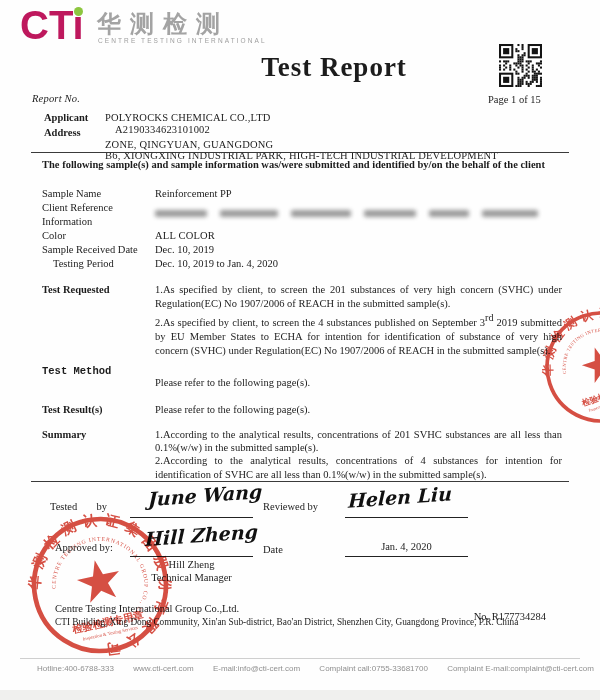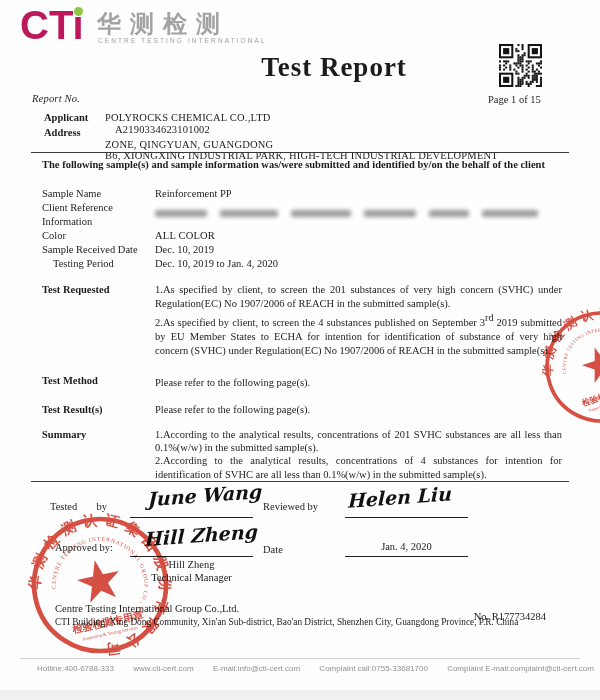--- a/index.html
+++ b/index.html
@@ -220,21 +220,21 @@
 
   <div class="abs t" style="left:42px;top:257px;margin-left:11px;">Testing Period</div>
   <div class="abs t" style="left:155px;top:257px;">Dec. 10, 2019 to Jan. 4, 2020</div>
 
   <div class="abs t b" style="left:42px;top:283px;">Test Requested</div>
   <div class="abs t just" style="left:155px;top:283px;width:407px;line-height:14.2px;">
     <span>1.As specified by client, to screen the 201 substances of very high concern (SVHC) under Regulation(EC) No 1907/2006 of REACH in the submitted sample(s).</span><br>
     <span>2.As specified by client, to screen the 4 substances published on September 3</span><sup style="font-size:10px;">rd</sup><span> 2019 submitted by EU Member States to ECHA for intention for identification of substance of very high concern (SVHC) under Regulation(EC) No 1907/2006 of REACH in the submitted sample(s).</span>
   </div>
 
-  <div class="abs t b" style="left:42px;top:374px;">Test Method</div>
+  <div class="abs t b" style="left:42px;top:365px;font-family:Liberation Mono, monospace;">Test Method</div>
   <div class="abs t" style="left:155px;top:376px;">Please refer to the following page(s).</div>
 
   <div class="abs t b" style="left:42px;top:403px;">Test Result(s)</div>
   <div class="abs t" style="left:155px;top:403px;">Please refer to the following page(s).</div>
 
   <div class="abs t b" style="left:42px;top:428px;">Summary</div>
   <div class="abs t just" style="left:155px;top:428px;width:407px;line-height:13.2px;">
     <span>1.According to the analytical results, concentrations of 201 SVHC substances are all less than 0.1%(w/w) in the submitted sample(s).</span><br>
     <span>2.According to the analytical results, concentrations of 4 substances for intention for identification of SVHC are all less than 0.1%(w/w) in the submitted sample(s).</span>
   </div>

